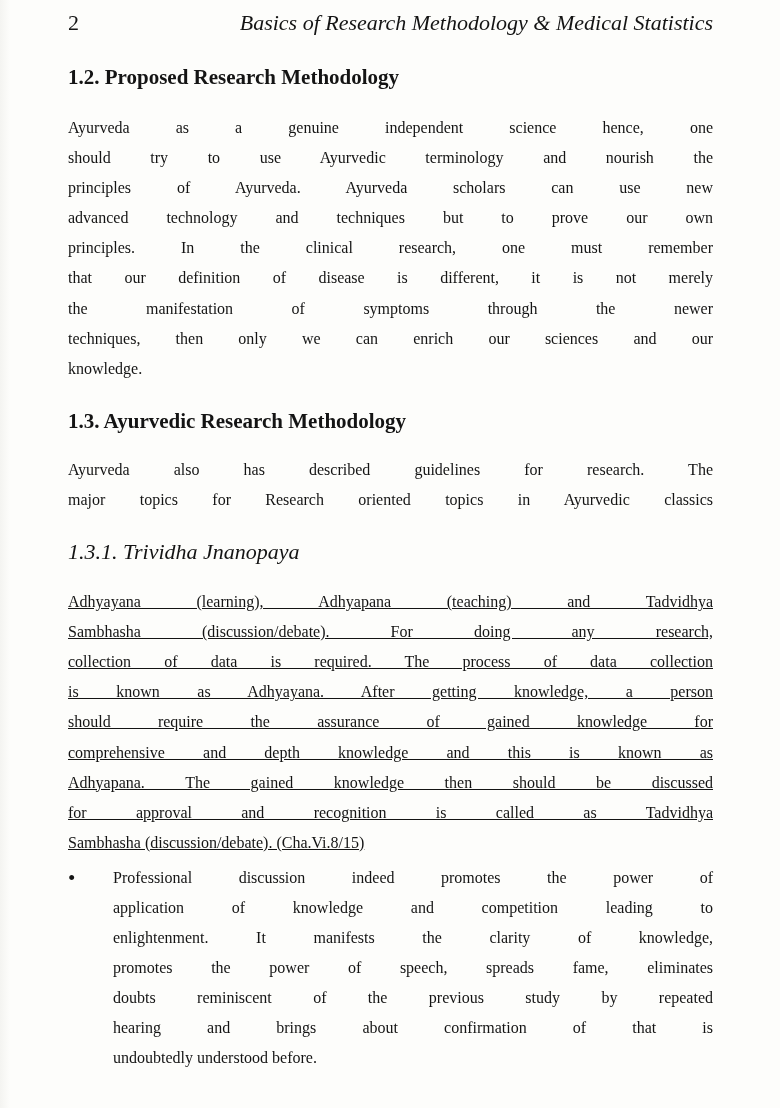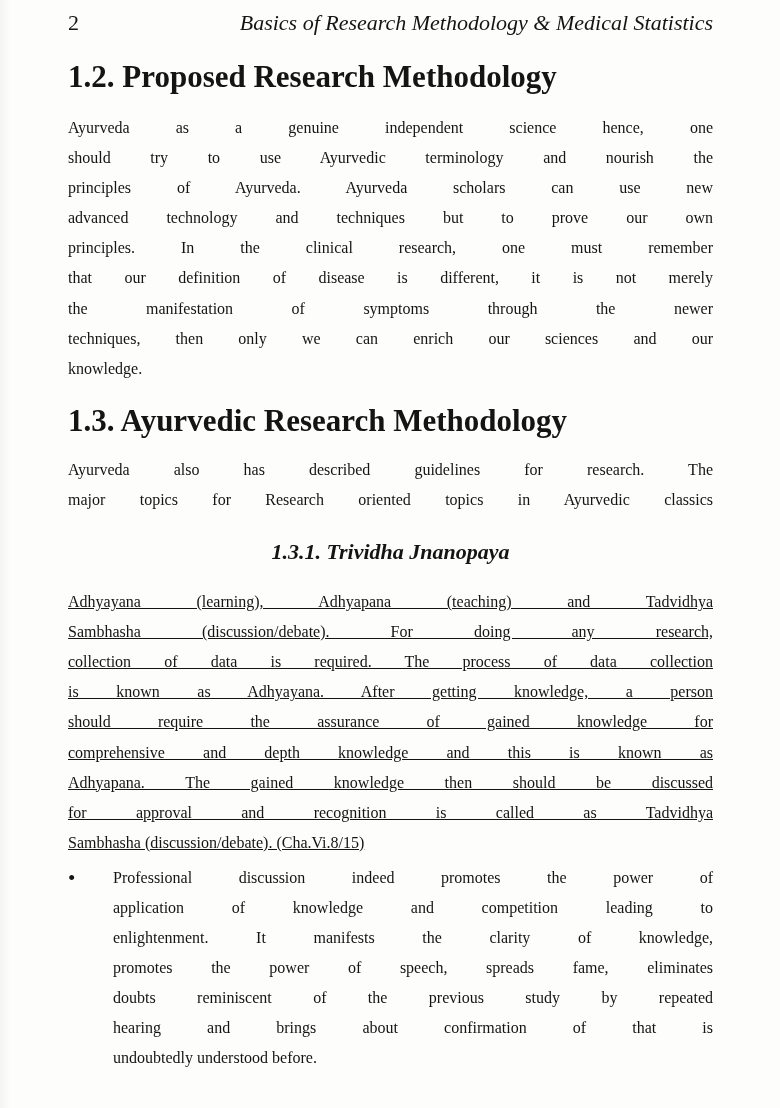--- a/index.html
+++ b/index.html
@@ -27,32 +27,31 @@
     font-size: 22px;
     line-height: 30px;
   }
   .pagenum {
     font-style: normal;
   }
   .booktitle {
     font-style: italic;
   }
   .heading-2 {
-    font-size: 31px;
+    font-size: 21px;
     font-weight: bold;
     line-height: 30px;
     margin: 0;
   }
   .heading-3 {
     font-size: 22px;
-    font-weight: bold;
+    font-weight: normal;
     font-style: italic;
     line-height: 30px;
     margin: 0;
-    text-align: center;
   }
   .mt-h12 { margin-top: 24px; }
   .mt-p1  { margin-top: 21px; }
   .mt-h13 { margin-top: 22px; }
   .mt-p2  { margin-top: 19px; }
   .mt-h131{ margin-top: 22px; }
   .mt-p3  { margin-top: 20px; text-decoration: underline; }
   .mt-bul { margin-top: 5px; }
   .para {
     font-size: 16px;

